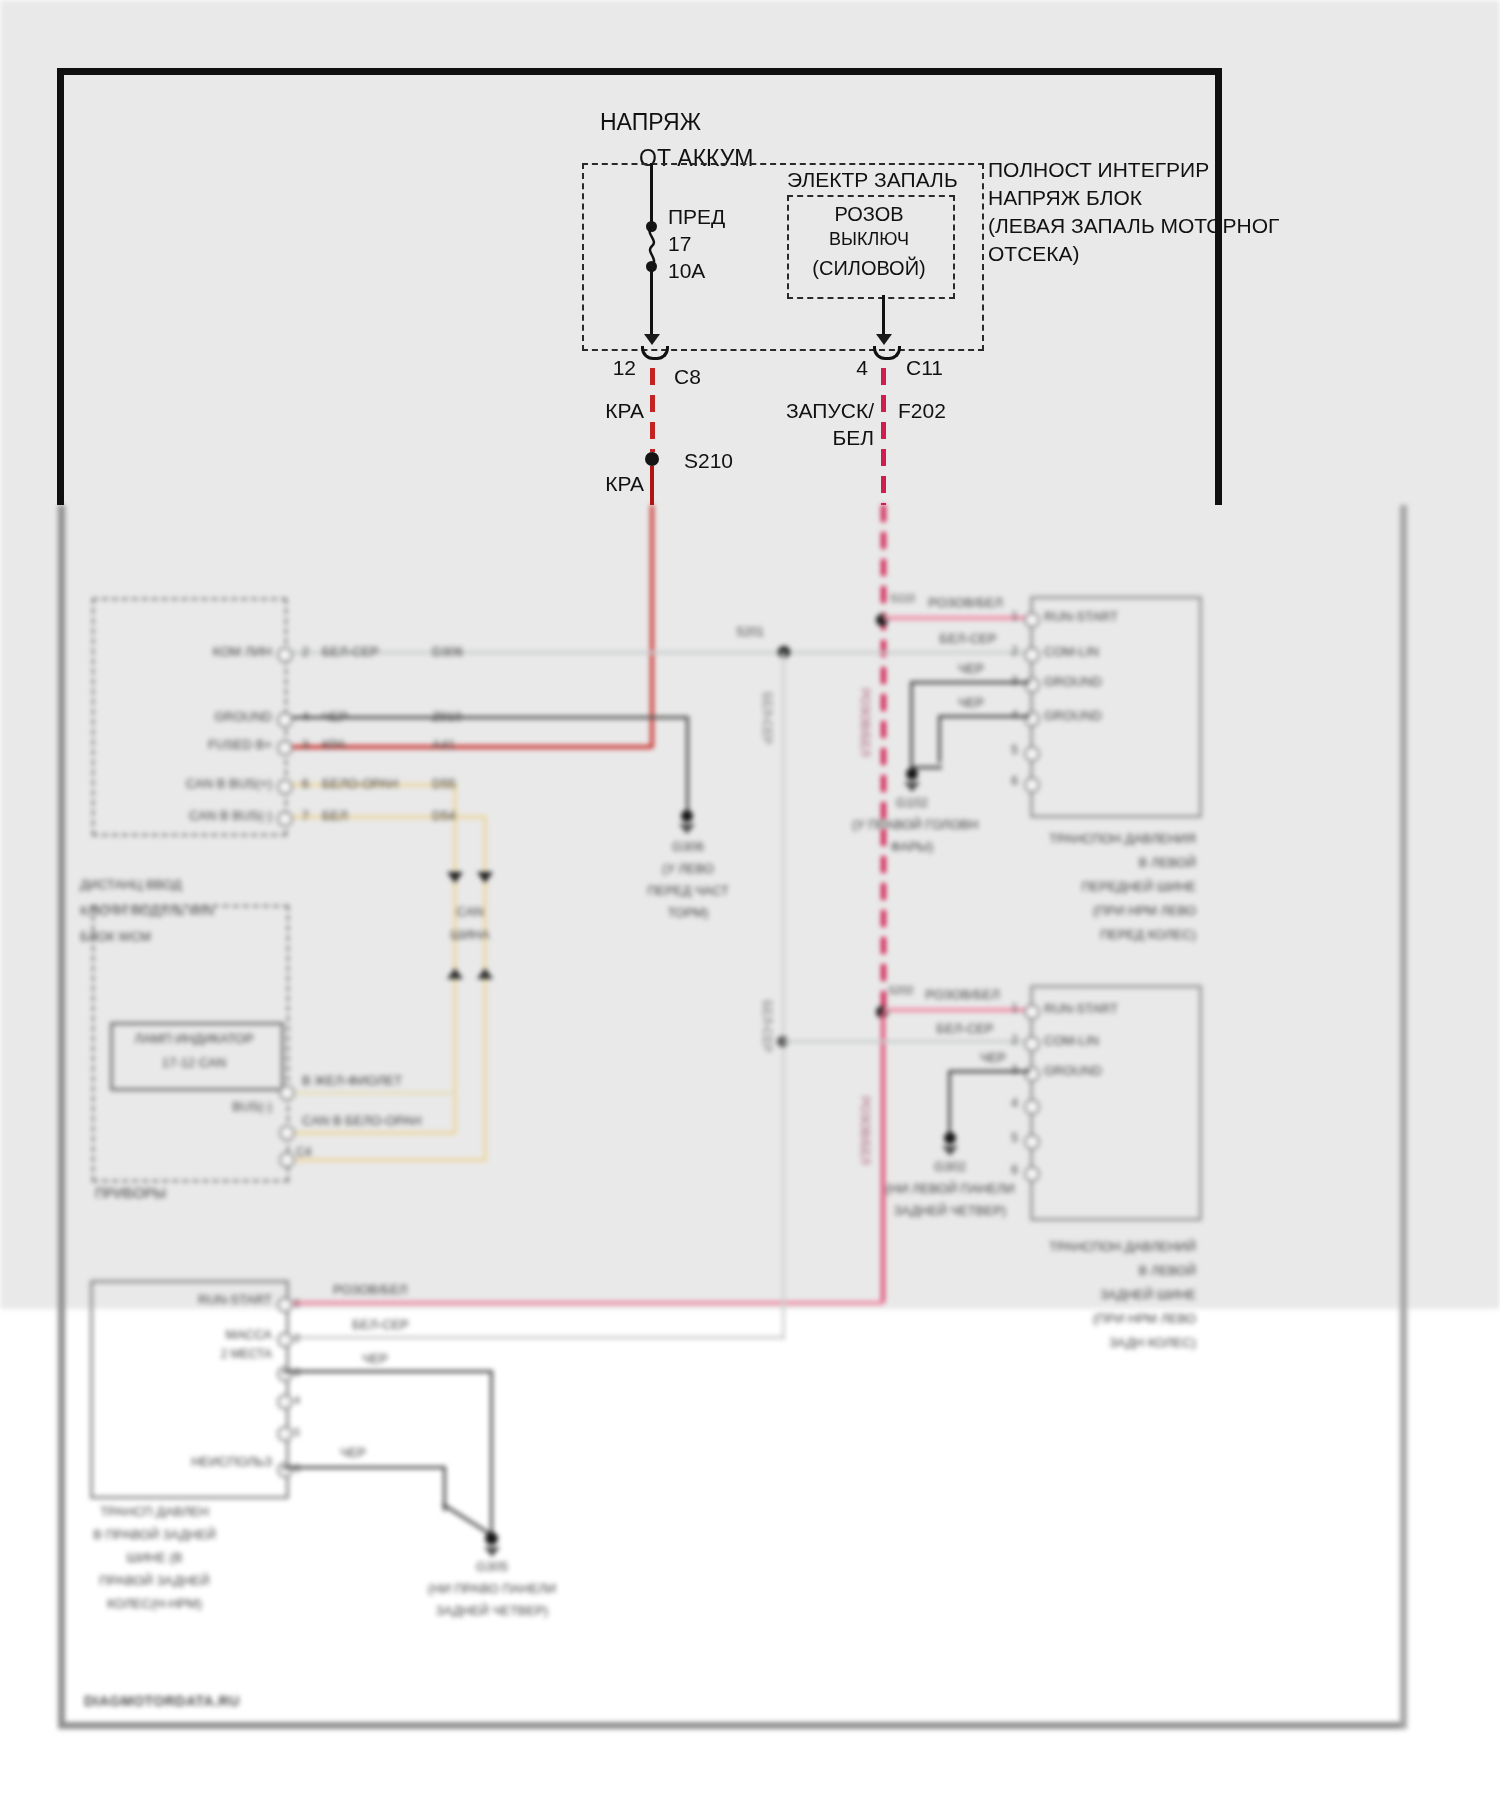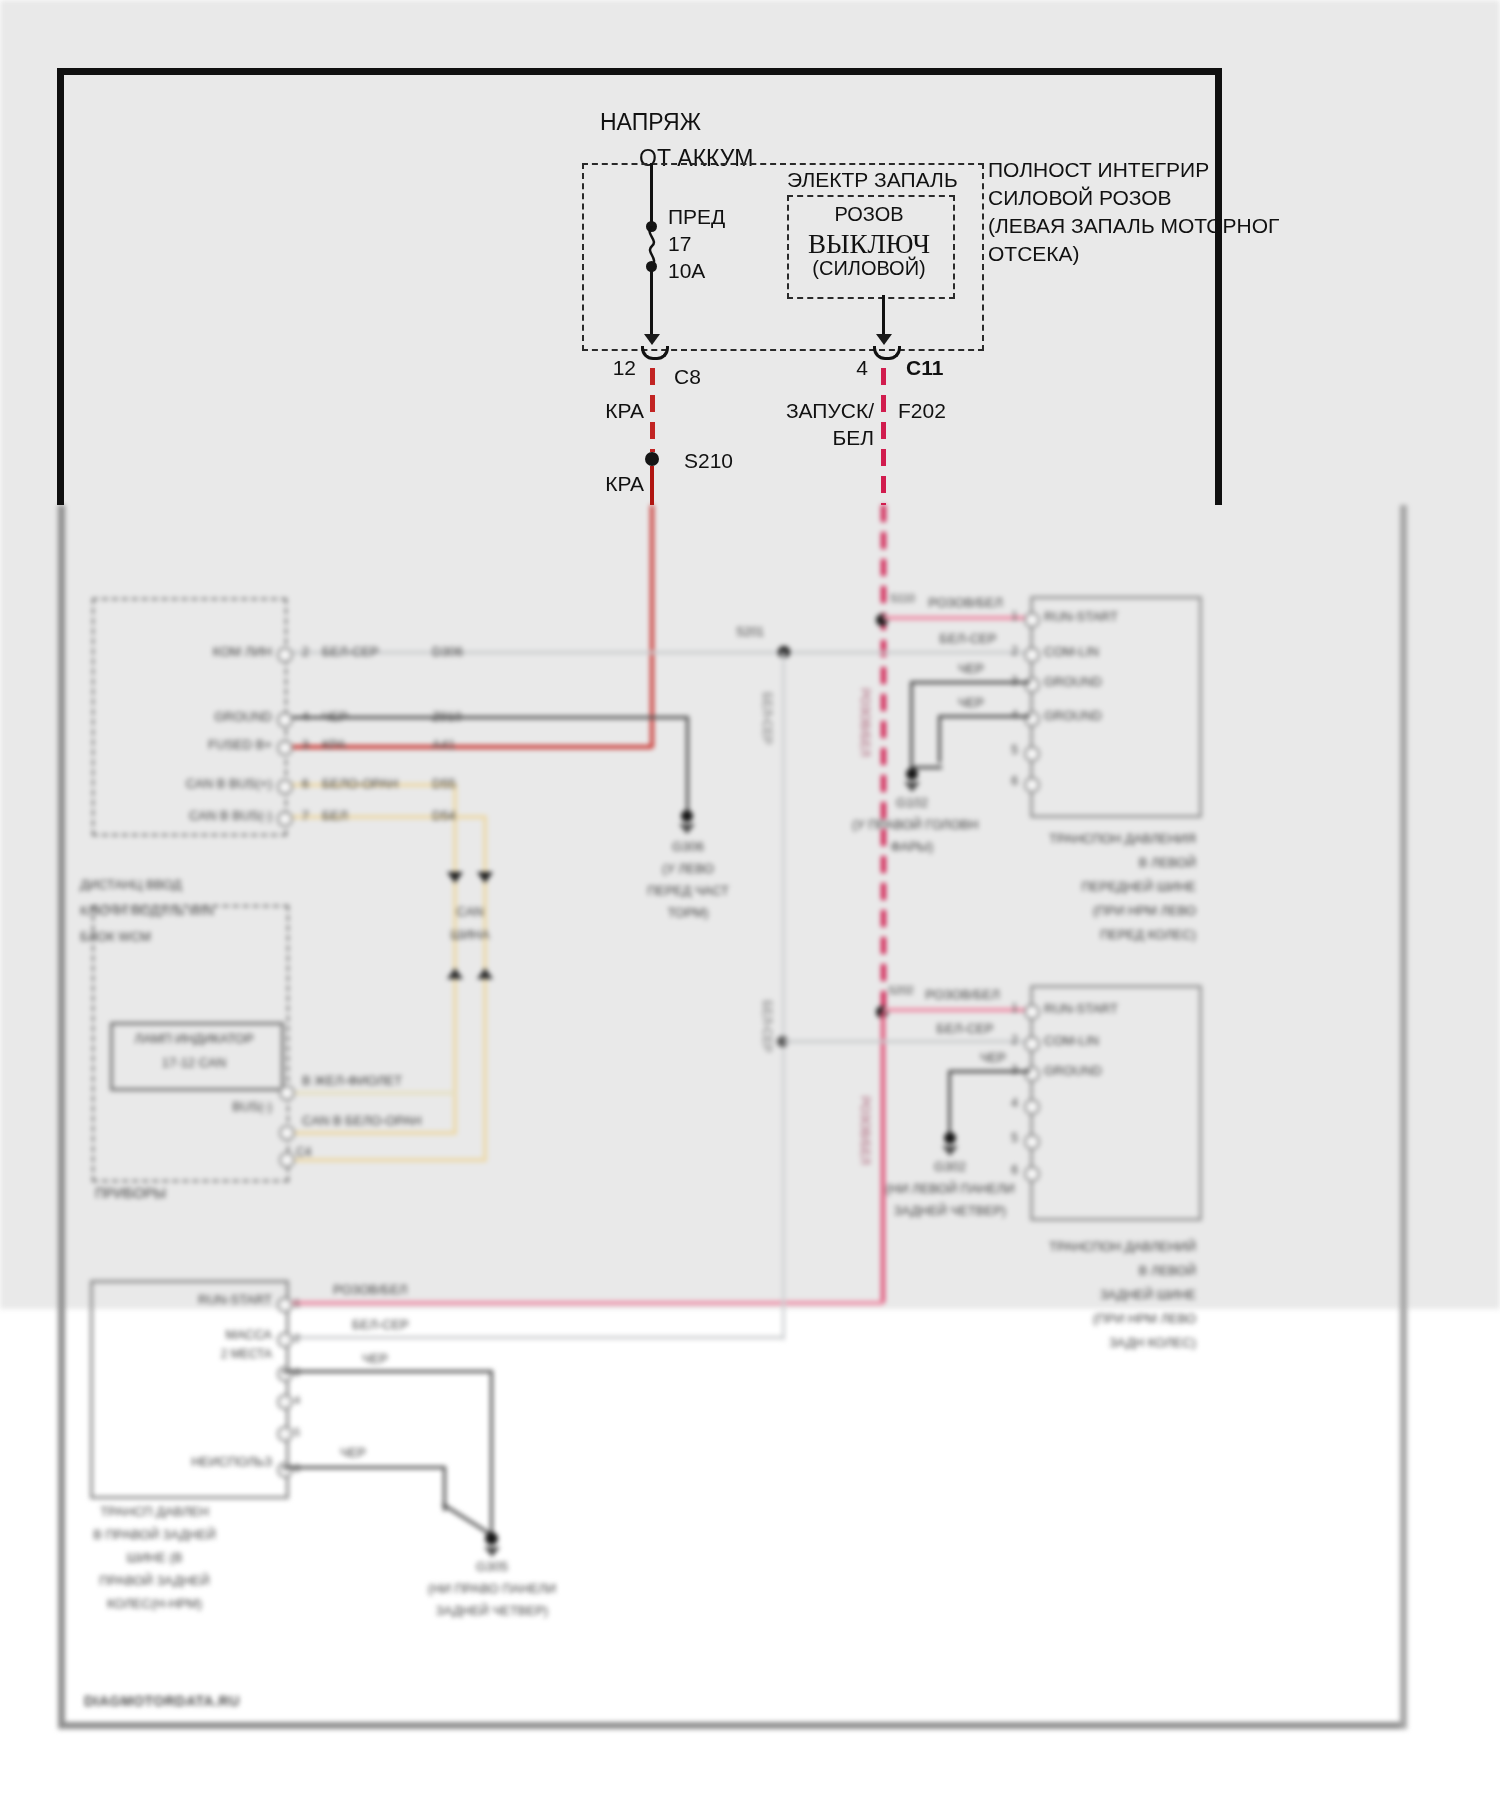--- a/index.html
+++ b/index.html
@@ -247,50 +247,50 @@
 
   <div class="bar" style="left:57px;top:68px;width:1165px;height:7px;"></div>
   <div class="bar" style="left:57px;top:68px;width:7px;height:437px;"></div>
   <div class="bar" style="left:1215px;top:68px;width:7px;height:437px;"></div>
 
   <div class="t" style="left:600px;top:110px;font-size:23px;">НАПРЯЖ</div>
   <div class="t" style="left:600px;top:146px;font-size:23px;margin-left:39px;">ОТ АККУМ</div>
 
   <div class="dbox" style="left:582px;top:163px;width:398px;height:184px;"></div>
   <div class="t" style="left:988px;top:158px;">ПОЛНОСТ ИНТЕГРИР</div>
-  <div class="t" style="left:988px;top:186px;">СИЛОВОЙ РОЗОВ</div>
+  <div class="t" style="left:988px;top:186px;">НАПРЯЖ БЛОК</div>
   <div class="t" style="left:988px;top:214px;">(ЛЕВАЯ ЗАПАЛЬ МОТОРНОГ</div>
   <div class="t" style="left:988px;top:242px;">ОТСЕКА)</div>
 
   <div class="wire" style="left:650px;top:163px;width:3px;height:61px;background:#111;"></div>
   <div class="dot" style="left:646px;top:221px;width:11px;height:11px;"></div>
   <svg style="position:absolute;left:643px;top:226px;" width="18" height="40" viewBox="0 0 18 40">
     <path d="M9 0 C 1 8, 16 14, 9 20 C 2 26, 16 32, 9 40" fill="none" stroke="#111" stroke-width="2.5"></path>
   </svg>
   <div class="dot" style="left:646px;top:261px;width:11px;height:11px;"></div>
   <div class="t" style="left:668px;top:205px;">ПРЕД</div>
   <div class="t" style="left:668px;top:232px;">17</div>
   <div class="t" style="left:668px;top:259px;">10А</div>
   <div class="wire" style="left:650px;top:270px;width:3px;height:66px;background:#111;"></div>
   <div class="tri-d" style="left:644px;top:334px;"></div>
 
   <div class="t" style="left:787px;top:168px;width:164px;text-align:center;">ЭЛЕКТР ЗАПАЛЬ</div>
   <div class="dbox" style="left:787px;top:195px;width:164px;height:100px;"></div>
   <div class="t" style="left:789px;top:203px;width:160px;text-align:center;font-size:20px;">РОЗОВ</div>
-  <div class="t" style="left:789px;top:230px;width:160px;text-align:center;font-size:27px;font-family:Liberation Serif, serif;">ВЫКЛЮЧ</div>
+  <div class="t" style="left:789px;top:230px;width:160px;text-align:center;font-size:18px;">ВЫКЛЮЧ</div>
   <div class="t" style="left:789px;top:257px;width:160px;text-align:center;font-size:20px;">(СИЛОВОЙ)</div>
   <div class="wire" style="left:882px;top:295px;width:3px;height:41px;background:#111;"></div>
   <div class="tri-d" style="left:876px;top:334px;"></div>
 
   <div class="cup" style="left:641px;top:346px;"></div>
   <div class="t rgt" style="left:600px;top:356px;width:36px;">12</div>
   <div class="t" style="left:674px;top:365px;">C8</div>
   <div class="cup" style="left:873px;top:346px;"></div>
   <div class="t rgt" style="left:836px;top:356px;width:32px;">4</div>
-  <div class="t" style="left:906px;top:356px;font-weight:bold;">C11</div>
+  <div class="t" style="left:906px;top:356px;">C11</div>
 
   <div class="vdash-red" style="left:650px;top:368px;height:84px;"></div>
   <div class="t rgt" style="left:560px;top:399px;width:84px;">КРА</div>
   <div class="dot" style="left:645px;top:452px;width:14px;height:14px;"></div>
   <div class="t" style="left:684px;top:449px;">S210</div>
   <div class="wire" style="left:650px;top:466px;width:4px;height:39px;background:#b01511;"></div>
   <div class="t rgt" style="left:560px;top:472px;width:84px;">КРА</div>
 
   <div class="vdash-pink" style="left:881px;top:368px;height:137px;"></div>
   <div class="t rgt" style="left:780px;top:399px;width:94px;">ЗАПУСК/</div>

